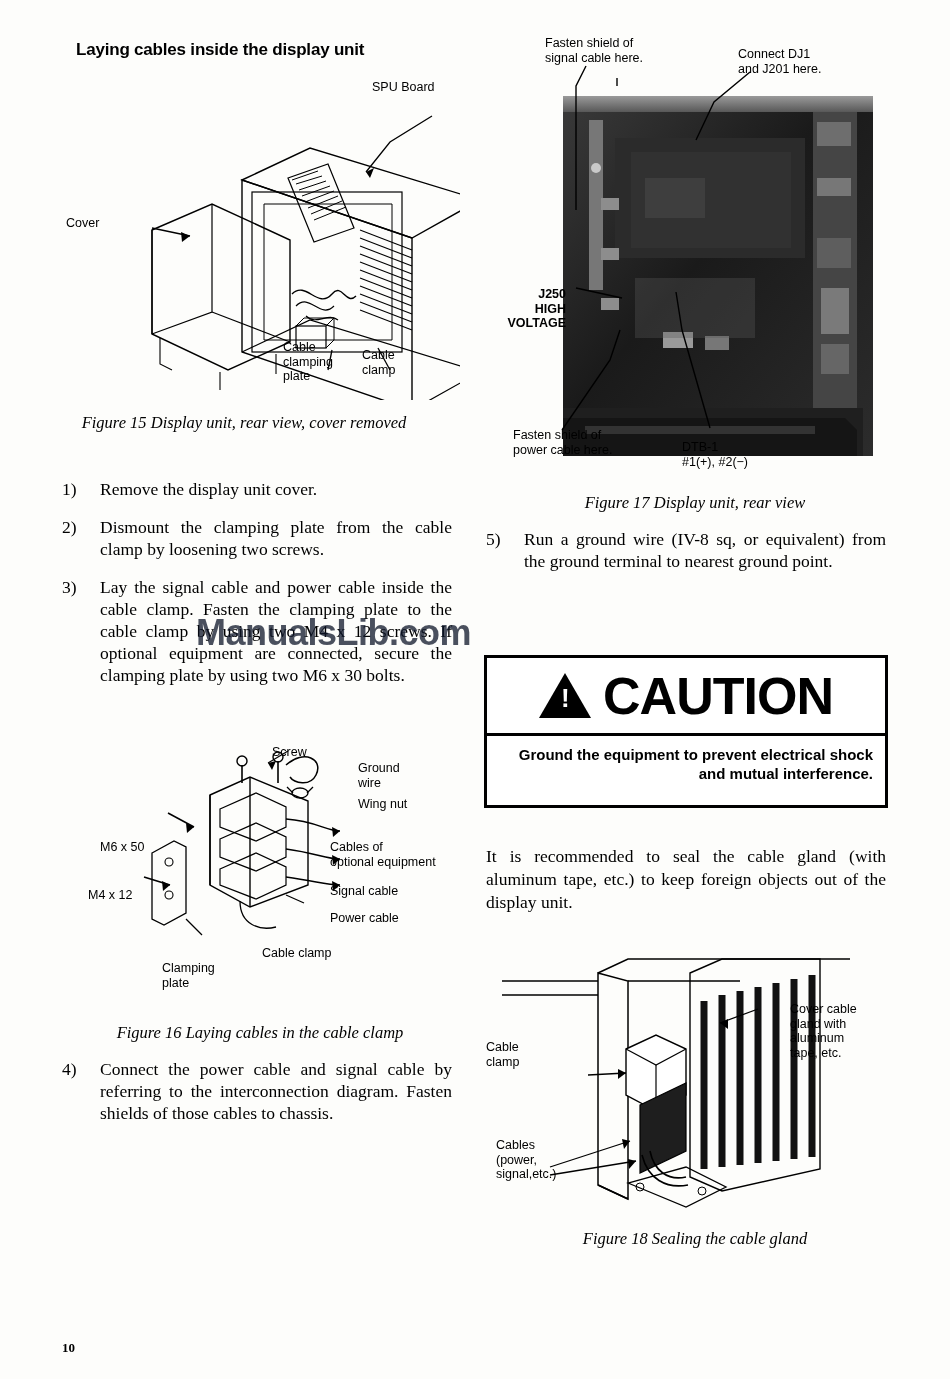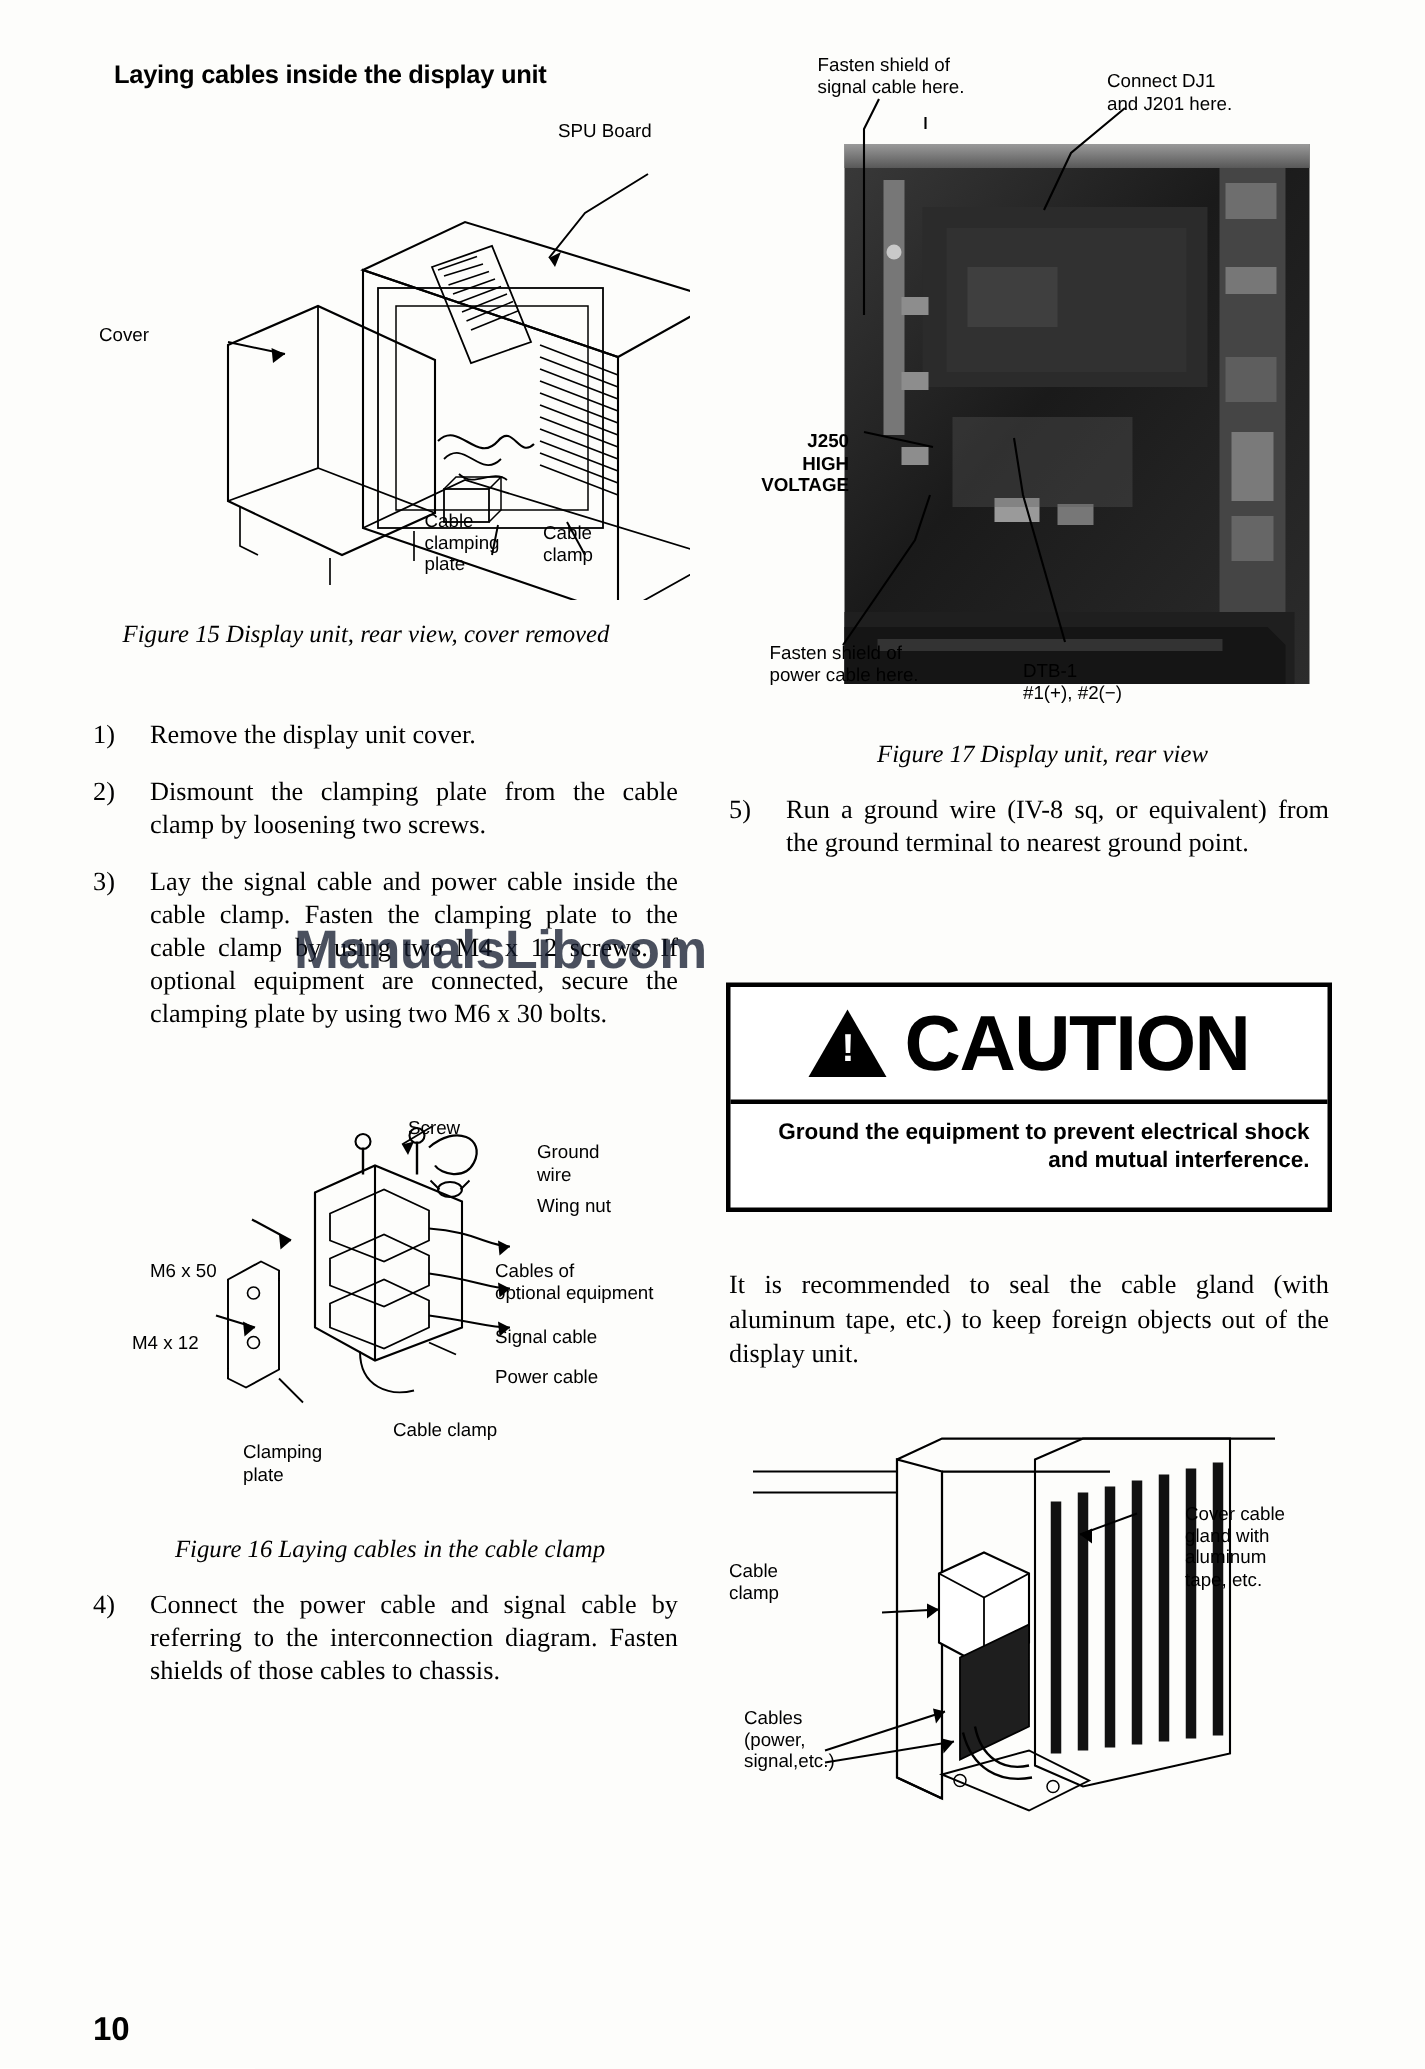--- a/index.html
+++ b/index.html
@@ -131,23 +131,23 @@
     font-family: "Liberation Serif", serif;
     font-size: 17.5px;
     line-height: 23px;
     text-align: justify;
   }
 
   
   .pageno {
     position: absolute;
     left: 62px; top: 1340px;
-    font-family: Liberation Sans, sans-serif;
+    font-family: Liberation Serif, serif;
     font-weight: bold;
-    font-size: 22px;
+    font-size: 13px;
   }
 
   
   .watermark {
     position: absolute;
     left: 196px; top: 612px;
     font-family: "Liberation Sans", sans-serif;
     font-weight: bold;
     font-size: 36px;
     color: #0f172a;
@@ -497,16 +497,17 @@
   <div class="callout" style="left:790px; top:1002px; white-space:pre-line;">Cover cable
 gland with
 aluminum
 tape, etc.</div>
   <div class="callout" style="left:486px; top:1040px; white-space:pre-line;">Cable
 clamp</div>
   <div class="callout" style="left:496px; top:1138px; white-space:pre-line;">Cables
 (power,
 signal,etc.)</div>
 
+  <div class="abs caption" style="left:500px; top:1228px; width:390px;">Figure 18 Sealing the cable gland</div>
 
   <div class="pageno">10</div>
 
 </div>
 
 </body></html>

